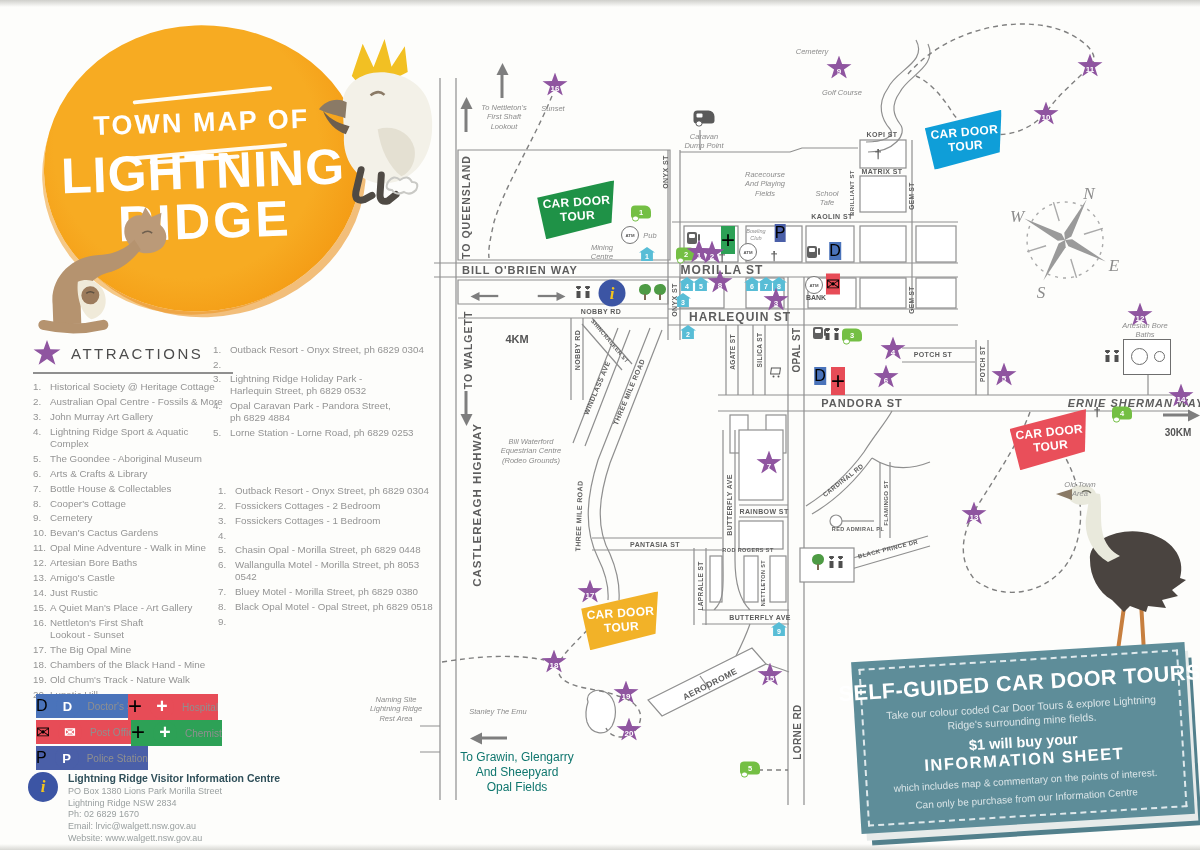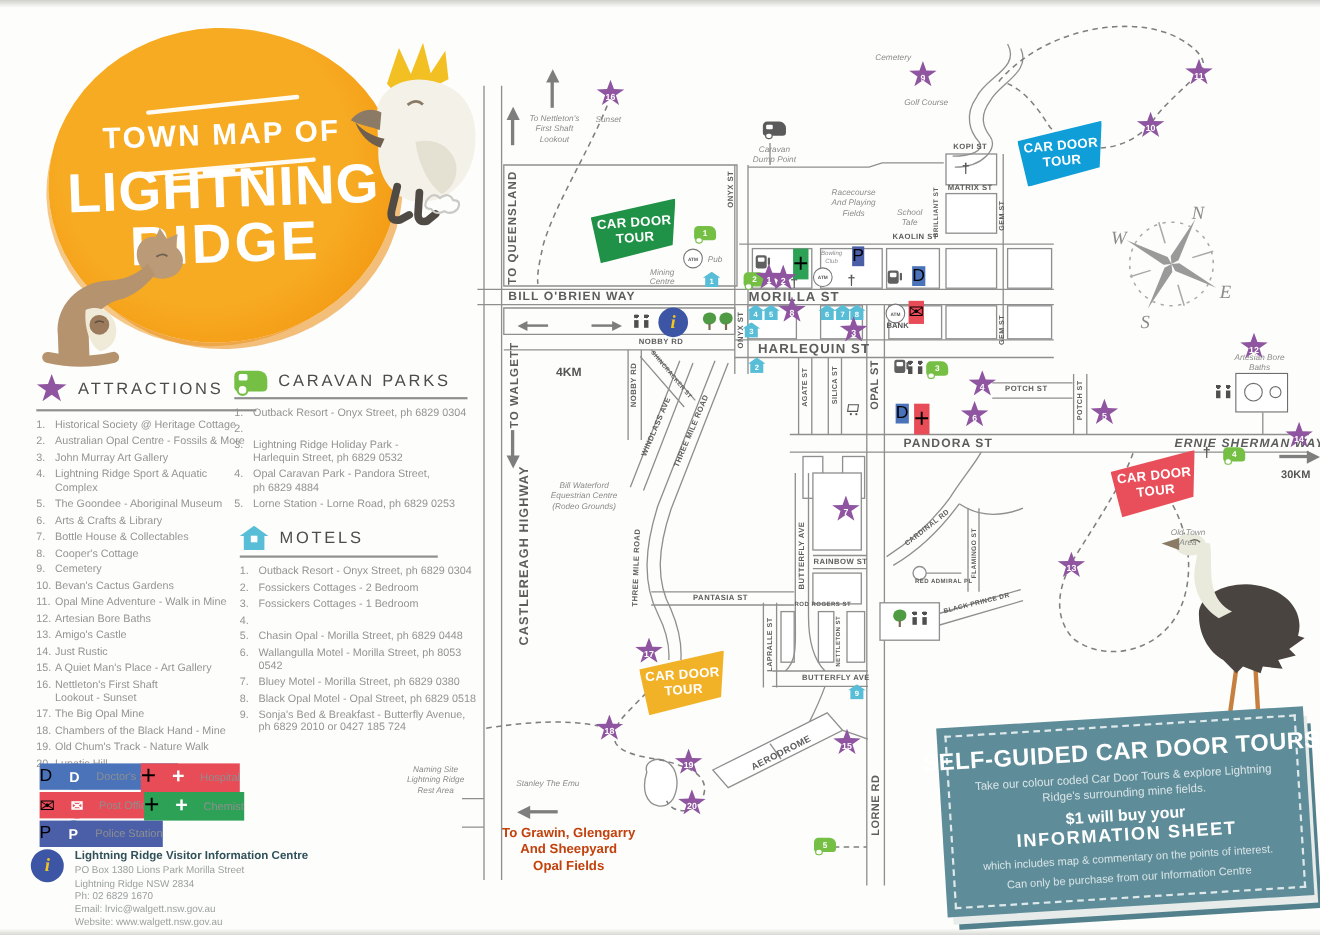--- a/index.html
+++ b/index.html
@@ -44,21 +44,21 @@
   .vic{position:absolute;left:28px;top:772px;width:280px;display:flex;gap:10px}
   .vic-title{font-size:10.5px;font-weight:bold;color:#30505a;margin-bottom:2px}
   .vic-line{font-size:9px;color:#9aa0a0;line-height:1.3}
 
   
   #map{position:absolute;inset:0}
   .slab{position:absolute;transform:translate(-50%,-50%) rotate(var(--rot,0deg));font-weight:bold;color:#5d5d5d;letter-spacing:.4px;white-space:pre;font-size:7px;z-index:6}
   .slab.big{letter-spacing:1px}
   .poi{position:absolute;transform:translate(-50%,-50%) rotate(var(--rot,0deg));font-style:italic;color:#8c8c8c;font-size:7.5px;white-space:pre-line;text-align:center;line-height:1.25;z-index:6}
   .poi.dir{font-style:normal;font-weight:bold;color:#555}
-  .poi.grawin{font-style:normal;font-weight:bold;color:#c2410c}
+  .poi.grawin{font-style:normal;font-weight:normal;color:#0f766e}
   .mi{position:absolute;transform:translate(-50%,-50%) rotate(var(--rot,0deg)) scale(var(--s,1));z-index:7}
 
   .star{position:absolute;transform:translate(-50%,-50%) scale(var(--s,1));width:26px;height:25px;background:#8f55a0;clip-path:polygon(50% 0%,62% 34%,98% 35%,69% 56%,80% 92%,50% 70%,20% 92%,31% 56%,2% 35%,38% 34%);color:#fff;font-size:8px;font-weight:bold;display:flex;align-items:center;justify-content:center;padding-top:5px;box-sizing:border-box;z-index:8}
   .house{position:absolute;transform:translate(-50%,-50%);width:16px;height:14px;background:#58bdd6;clip-path:polygon(50% 0,100% 40%,87% 40%,87% 100%,13% 100%,13% 40%,0 40%);color:#fff;font-weight:bold;font-size:7px;display:flex;align-items:flex-end;justify-content:center;padding-bottom:1px;box-sizing:border-box;z-index:8}
   .cvan{position:absolute;transform:translate(-50%,-50%);width:20px;height:13px;background:#74bf44;border-radius:4px 6px 3px 3px;color:#fff;font-weight:bold;font-size:7.5px;display:flex;align-items:center;justify-content:center;z-index:8}
   .cvan::after{content:"";position:absolute;left:1px;bottom:-3px;width:4.5px;height:4.5px;background:#fff;border:1.5px solid #74bf44;border-radius:50%}
   .badge{position:absolute;transform:translate(-50%,-50%) rotate(var(--rot,0deg));width:78px;height:54px;background:var(--c,#1f9247);clip-path:polygon(0 22%,100% 0,93% 78%,8% 100%);color:#fff;font-weight:bold;font-size:12px;line-height:1.15;display:flex;align-items:center;justify-content:center;text-align:center;white-space:pre-line;letter-spacing:.3px;z-index:9}
 
   .circ{width:15px;height:15px;border-radius:50%;color:#fff;display:flex;align-items:center;justify-content:center;font-weight:bold;font-size:8.5px;flex:none}
   .doctor{background:#4a73ba}.police{background:#4a5fa8}.chemist{background:#2da156}.hospital{background:#e74c57}.post{background:#e74c57}
@@ -358,24 +358,20 @@
         <span class="txt">Old Chum's Track - Nature Walk</span>
       </div>
       <div class="li">
         <span class="num">20.</span>
         <span class="txt">Lunatic Hill</span>
       </div>
     </div>
 </div>
 
 <div class="section" style="left:213px;top:337px;width:212px">
-  <div class="sec-head">
-    <span class="hcvan"></span>
-    <span class="sec-title">CARAVAN PARKS</span>
-  </div>
   <div class="list">
 
   <div class="li">
         <span class="num">1.</span>
         <span class="txt">Outback Resort - Onyx Street, ph 6829 0304</span>
       </div>
       <div class="li">
         <span class="num">2.</span>
       </div>
       <div class="li">
@@ -389,24 +385,20 @@
 ph 6829 4884</span>
       </div>
       <div class="li">
         <span class="num">5.</span>
         <span class="txt">Lorne Station - Lorne Road, ph 6829 0253</span>
       </div>
     </div>
 </div>
 
 <div class="section" style="left:218px;top:478px;width:215px">
-  <div class="sec-head" style="width:180px">
-    <span class="hhouse"></span>
-    <span class="sec-title">MOTELS</span>
-  </div>
   <div class="list">
 
   <div class="li">
         <span class="num">1.</span>
         <span class="txt">Outback Resort - Onyx Street, ph 6829 0304</span>
       </div>
       <div class="li">
         <span class="num">2.</span>
         <span class="txt">Fossickers Cottages - 2 Bedroom</span>
       </div>
@@ -428,22 +420,20 @@
       <div class="li">
         <span class="num">7.</span>
         <span class="txt">Bluey Motel - Morilla Street, ph 6829 0380</span>
       </div>
       <div class="li">
         <span class="num">8.</span>
         <span class="txt">Black Opal Motel - Opal Street, ph 6829 0518</span>
       </div>
       <div class="li">
         <span class="num">9.</span>
-        <span class="txt">Sonja's Bed &amp; Breakfast - Butterfly Avenue,
-ph 6829 2010 or 0427 185 724</span>
       </div>
     </div>
 </div>
 
 <div>
 
 <div class="lgrow doctor" style="position: absolute; left: 36px; top: 694px;">
       <span class="circ lg doctor"></span>
       <span class="lgd-label">Doctor's Surgery</span>
     </div>
@@ -525,21 +515,21 @@
       <div class="slab big" style="left: 468px; top: 350px; --rot: -90deg; font-size: 10.5px;">TO WALGETT</div>
     </div>
   <div>
 
   <div class="poi" style="left: 553px; top: 109px;">Sunset</div>
       <div class="poi" style="left: 504px; top: 117px;">To Nettleton's
 First Shaft
 Lookout</div>
       <div class="poi" style="left: 704px; top: 141px;">Caravan
 Dump Point</div>
-      <div class="poi" style="left: 765px; top: 184px; margin-left: 11px;">Racecourse
+      <div class="poi" style="left: 765px; top: 184px;">Racecourse
 And Playing
 Fields</div>
       <div class="poi" style="left: 827px; top: 198px;">School
 Tafe</div>
       <div class="poi" style="left: 602px; top: 252px;">Mining
 Centre</div>
       <div class="poi" style="left: 650px; top: 236px;">Pub</div>
       <div class="poi" style="left: 756px; top: 235px; font-size: 5.5px;">Bowling
 Club</div>
       <div class="poi dir" style="left: 816px; top: 298px; font-size: 7px;">BANK</div>

